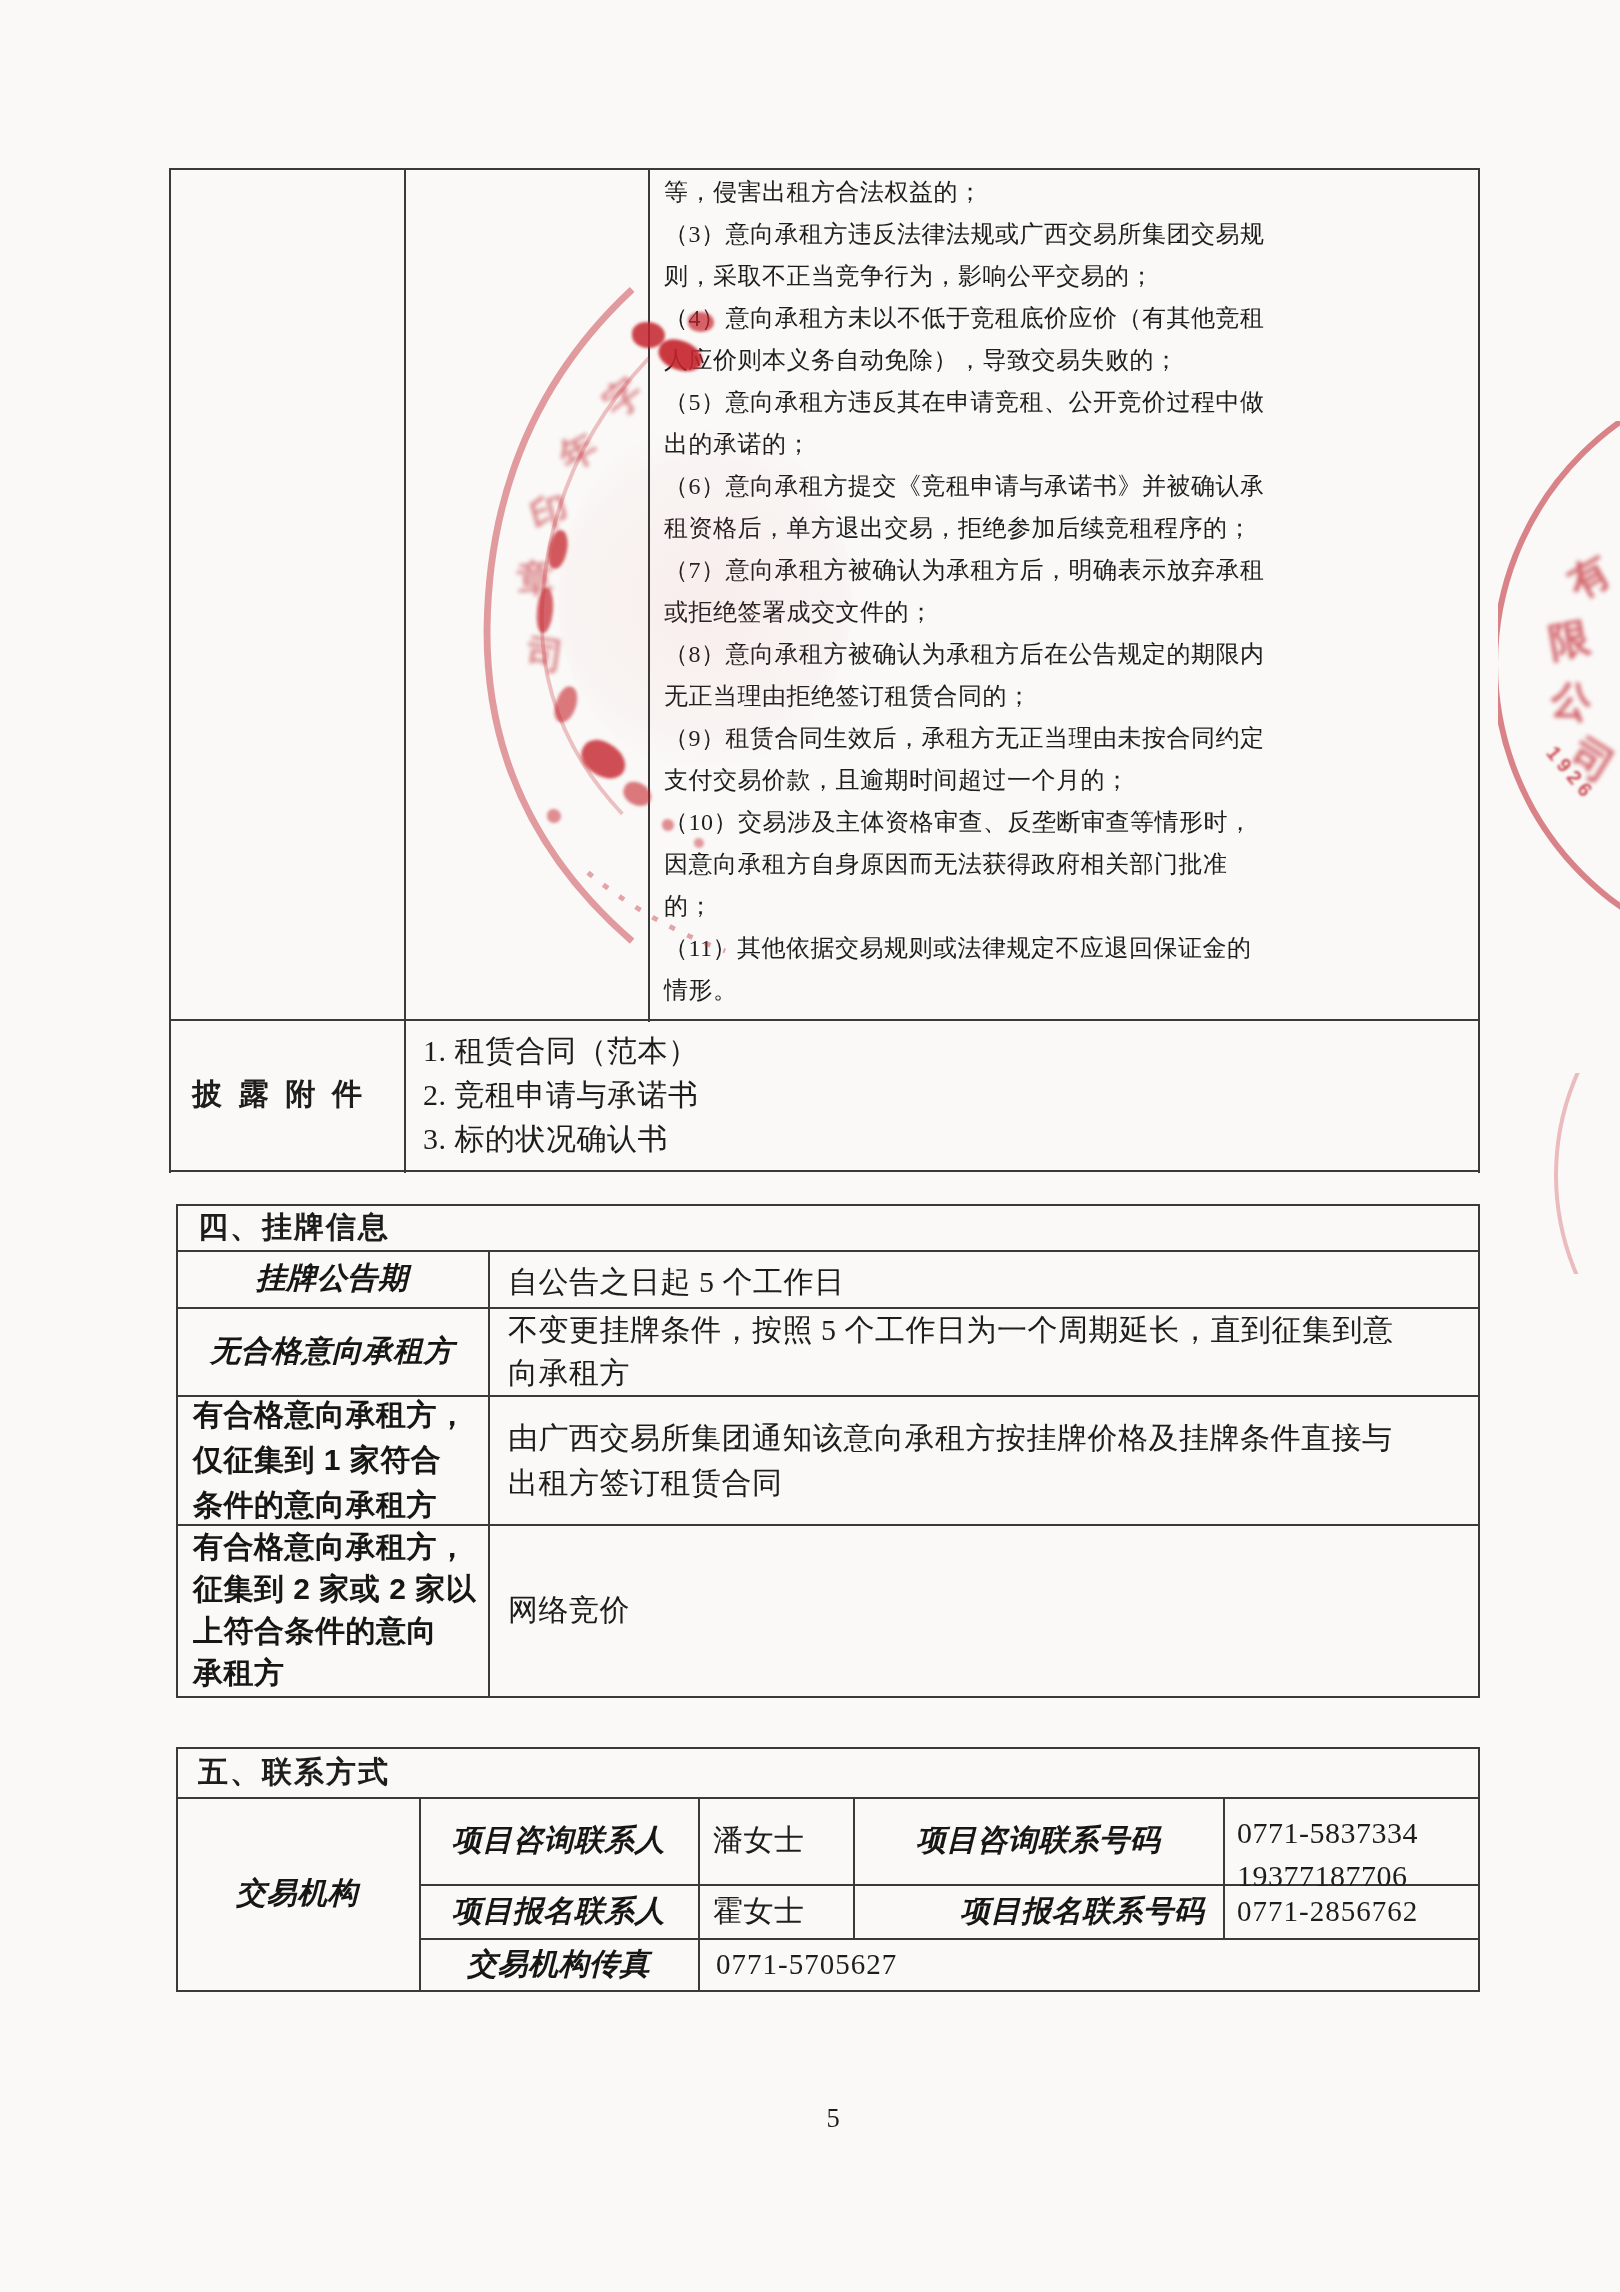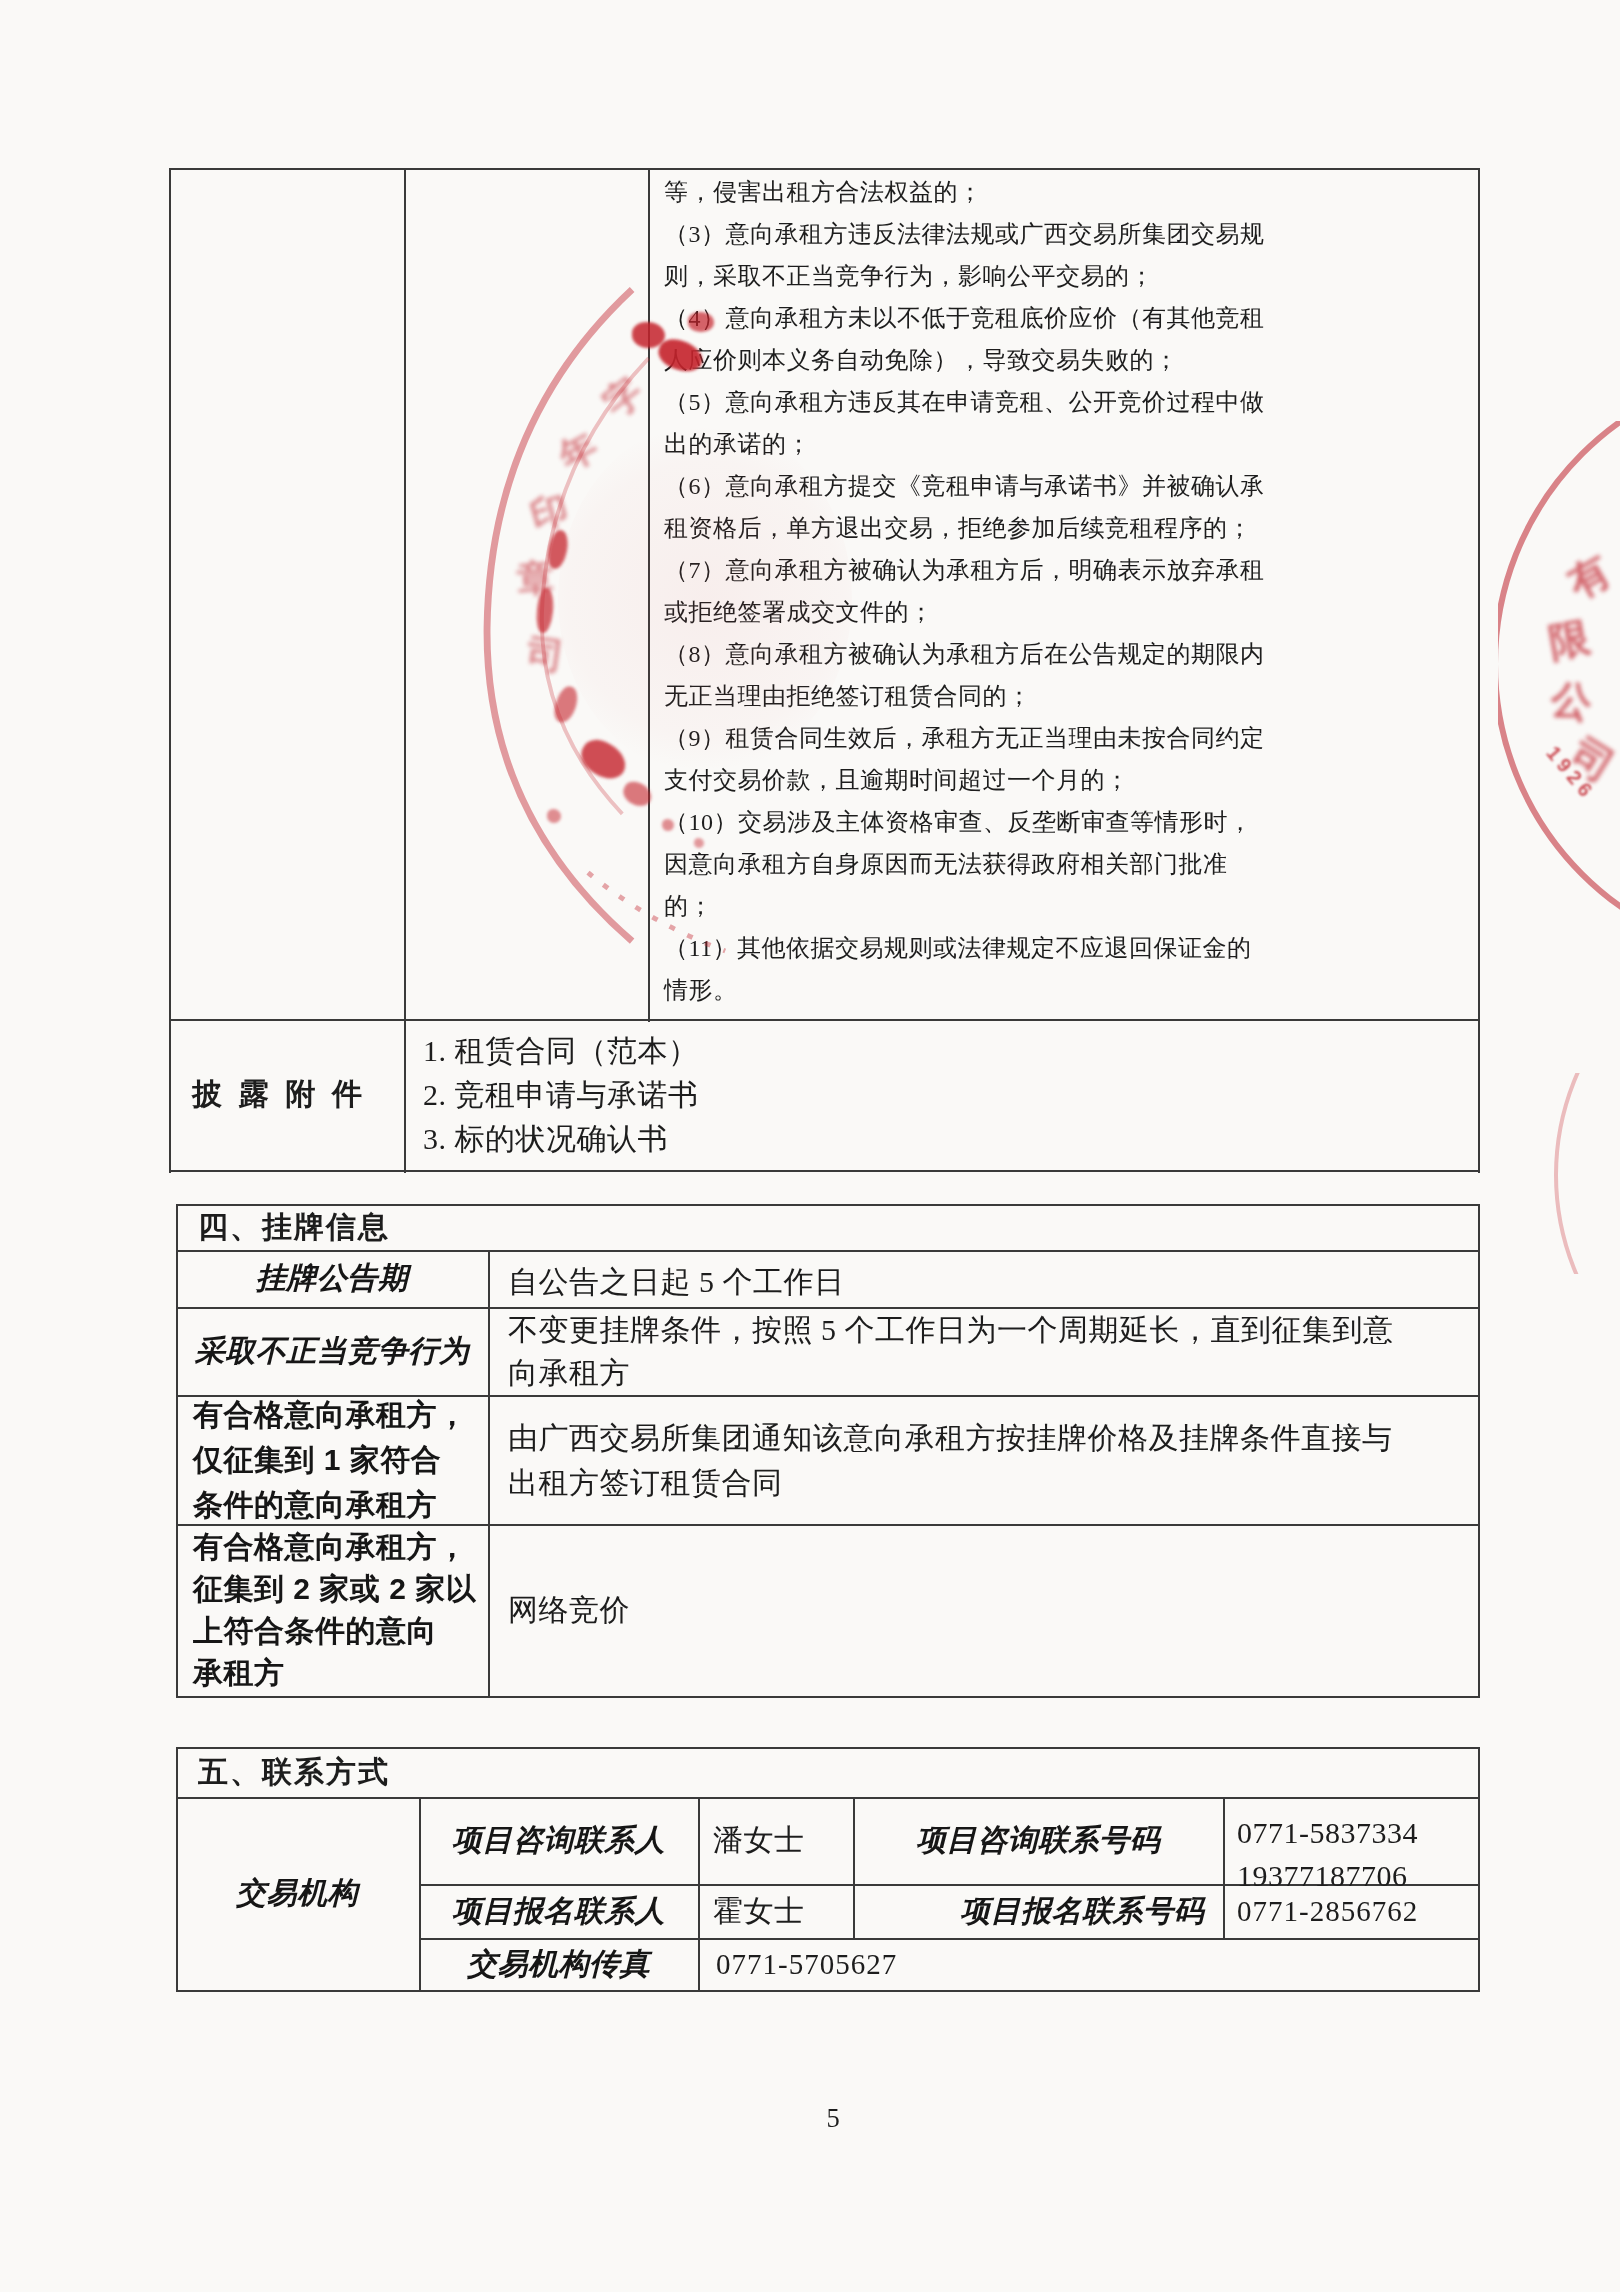--- a/index.html
+++ b/index.html
@@ -93,21 +93,21 @@
   <div class="vl" style="left:488px;top:1250px;height:448px;"></div>
   <div class="vl" style="left:1478px;top:1204px;height:494px;"></div>
 
   <div class="cell" style="left:198px;top:1204px;height:46px;">
     <span class="title">四、挂牌信息</span>
   </div>
 
   <div class="cell center lbl ser" style="left:176px;top:1250px;width:312px;height:57px;">挂牌公告期</div>
   <div class="cell ser" style="left:508px;top:1250px;height:65px;">自公告之日起 5 个工作日</div>
 
-  <div class="cell center lbl ser" style="left:176px;top:1307px;width:312px;height:88px;">采取不正当竞争行为</div>
+  <div class="cell center lbl ser" style="left:176px;top:1307px;width:312px;height:88px;">无合格意向承租方</div>
   <div class="stack" style="position:absolute;left:508px;top:1307px;height:88px;">
     <div>不变更挂牌条件，按照 5 个工作日为一个周期延长，直到征集到意</div>
     <div>向承租方</div>
   </div>
 
   <div class="stack lh46 lbl" style="position:absolute;left:193px;top:1395px;width:276px;height:129px;">
     <div>有合格意向承租方，</div>
     <div>仅征集到 1 家符合</div>
     <div>条件的意向承租方</div>
   </div>

